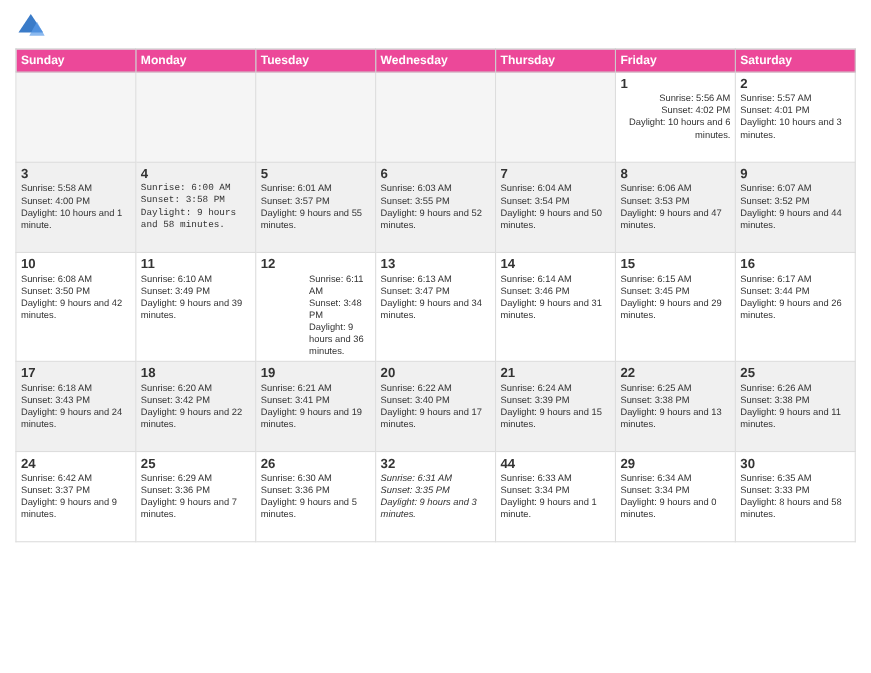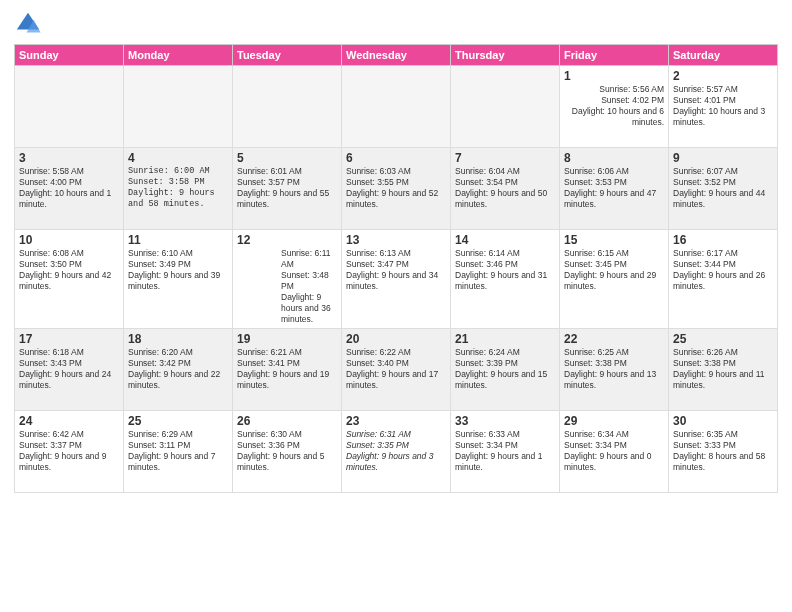--- a/index.html
+++ b/index.html
@@ -287,37 +287,37 @@
         <tr>
           <td>
             <span class="day-num">24</span>
             <div class="day-info" style="white-space: pre-line;">Sunrise: 6:42 AM
 Sunset: 3:37 PM
 Daylight: 9 hours and 9 minutes.</div>
           </td>
           <td>
             <span class="day-num">25</span>
             <div class="day-info" style="white-space: pre-line;">Sunrise: 6:29 AM
-Sunset: 3:11 PM
+Sunset: 3:36 PM
 Daylight: 9 hours and 7 minutes.</div>
           </td>
           <td>
             <span class="day-num">26</span>
             <div class="day-info" style="white-space: pre-line;">Sunrise: 6:30 AM
 Sunset: 3:36 PM
 Daylight: 9 hours and 5 minutes.</div>
           </td>
           <td>
-            <span class="day-num">23</span>
+            <span class="day-num">32</span>
             <div class="day-info" style="white-space: pre-line; font-style: italic;">Sunrise: 6:31 AM
 Sunset: 3:35 PM
 Daylight: 9 hours and 3 minutes.</div>
           </td>
           <td>
-            <span class="day-num">33</span>
+            <span class="day-num">44</span>
             <div class="day-info" style="white-space: pre-line;">Sunrise: 6:33 AM
 Sunset: 3:34 PM
 Daylight: 9 hours and 1 minute.</div>
           </td>
           <td>
             <span class="day-num">29</span>
             <div class="day-info" style="white-space: pre-line;">Sunrise: 6:34 AM
 Sunset: 3:34 PM
 Daylight: 9 hours and 0 minutes.</div>
           </td>

